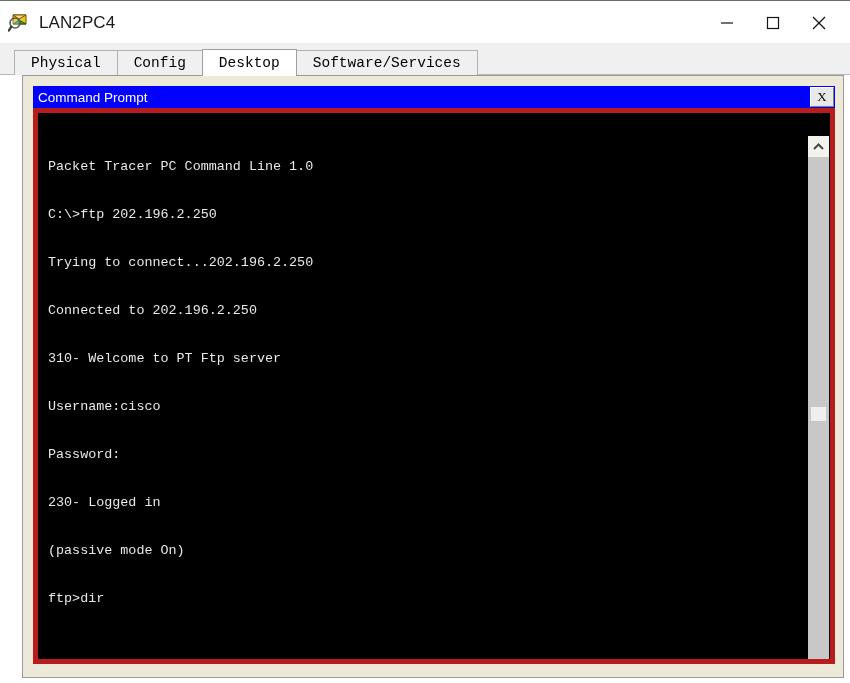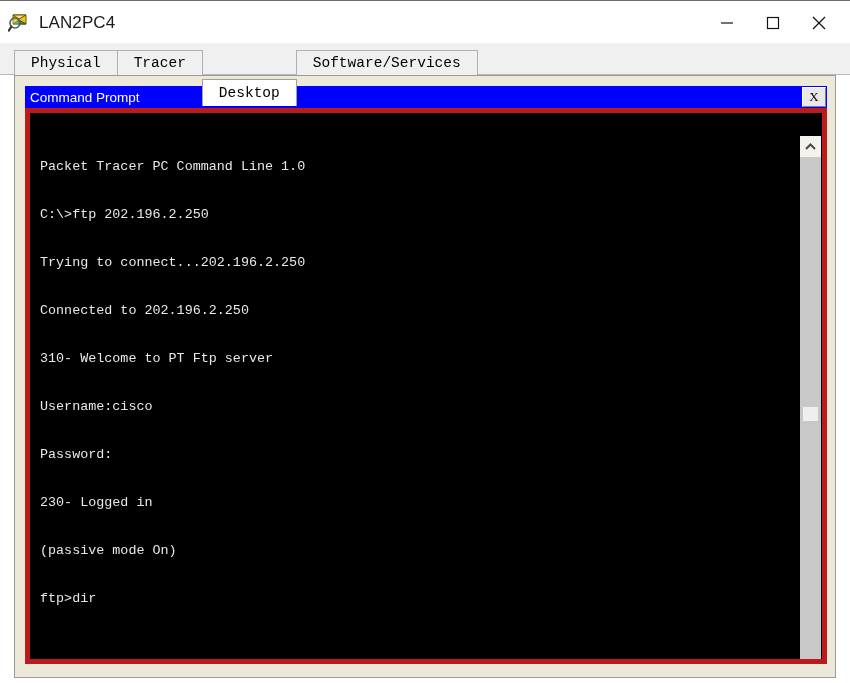--- a/index.html
+++ b/index.html
@@ -84,20 +84,21 @@
     height: 32px;
     background: #f0f0f0;
     border-bottom: 1px solid #b8b8b8;
     box-sizing: border-box;
   }
   .tabs {
     position: absolute;
     left: 14px;
     top: 49px;
     display: flex;
+    align-items: flex-end;
     height: 25px;
   }
   .tab {
     height: 25px;
     line-height: 25px;
     padding: 0 16px;
     background: #f0f0f0;
     border: 1px solid #b0b0b0;
     border-bottom: none;
     margin-right: -1px;
@@ -115,21 +116,21 @@
     line-height: 27px;
     position: relative;
     z-index: 3;
     margin-bottom: -1px;
     margin-top: 29px;
   }
 
   
   .panel {
     position: absolute;
-    left: 14px;
+    left: 22px;
     top: 74px;
     width: 822px;
     height: 603px;
     background: #ece9d8;
     border: 1px solid #9a9a9a;
     box-sizing: border-box;
     text-decoration: underline;
   }
 
   
@@ -277,21 +278,21 @@
           <line x1="2" y1="2" x2="14" y2="14" stroke="#141414" stroke-width="1.2"></line>
           <line x1="14" y1="2" x2="2" y2="14" stroke="#141414" stroke-width="1.2"></line>
         </svg>
       </button>
     </div>
   </div>
 
   <div class="tabstrip-bg"></div>
   <div class="tabs">
     <div class="tab">Physical</div>
-    <div class="tab">Tracer</div>
+    <div class="tab">Config</div>
     <div class="tab active">Desktop</div>
     <div class="tab">Software/Services</div>
   </div>
 
   <div class="panel">
 
     <div class="cmdwin">
 
       <div class="cmd-titlebar">
         <span class="cmd-title-text">Command Prompt</span>

